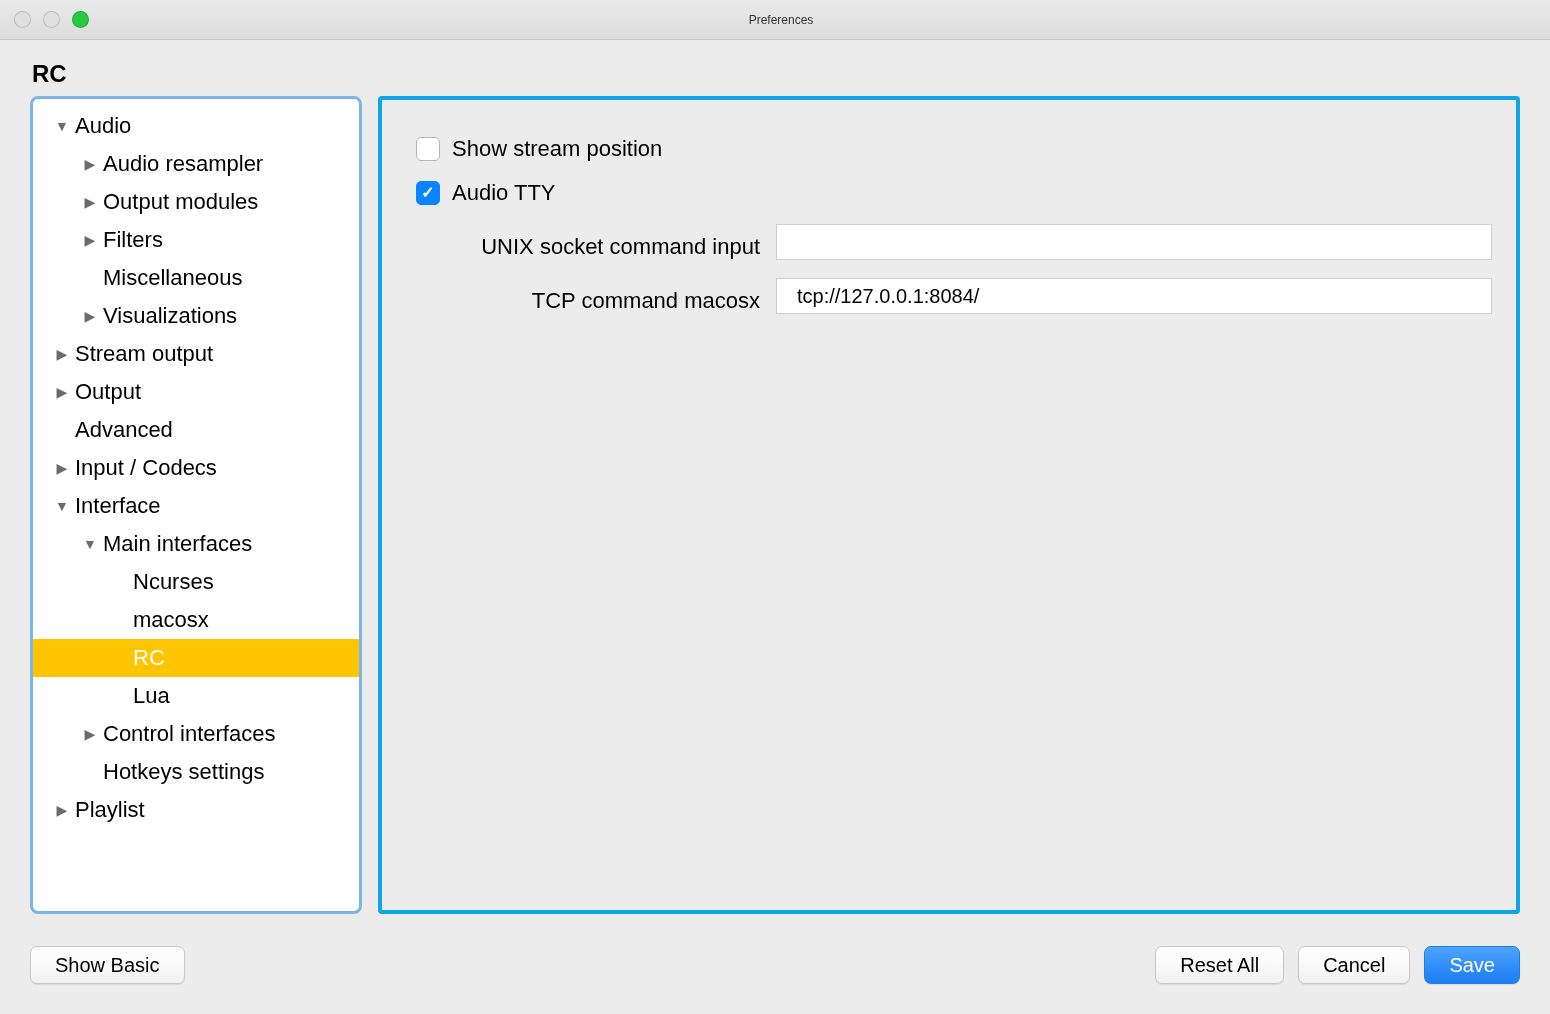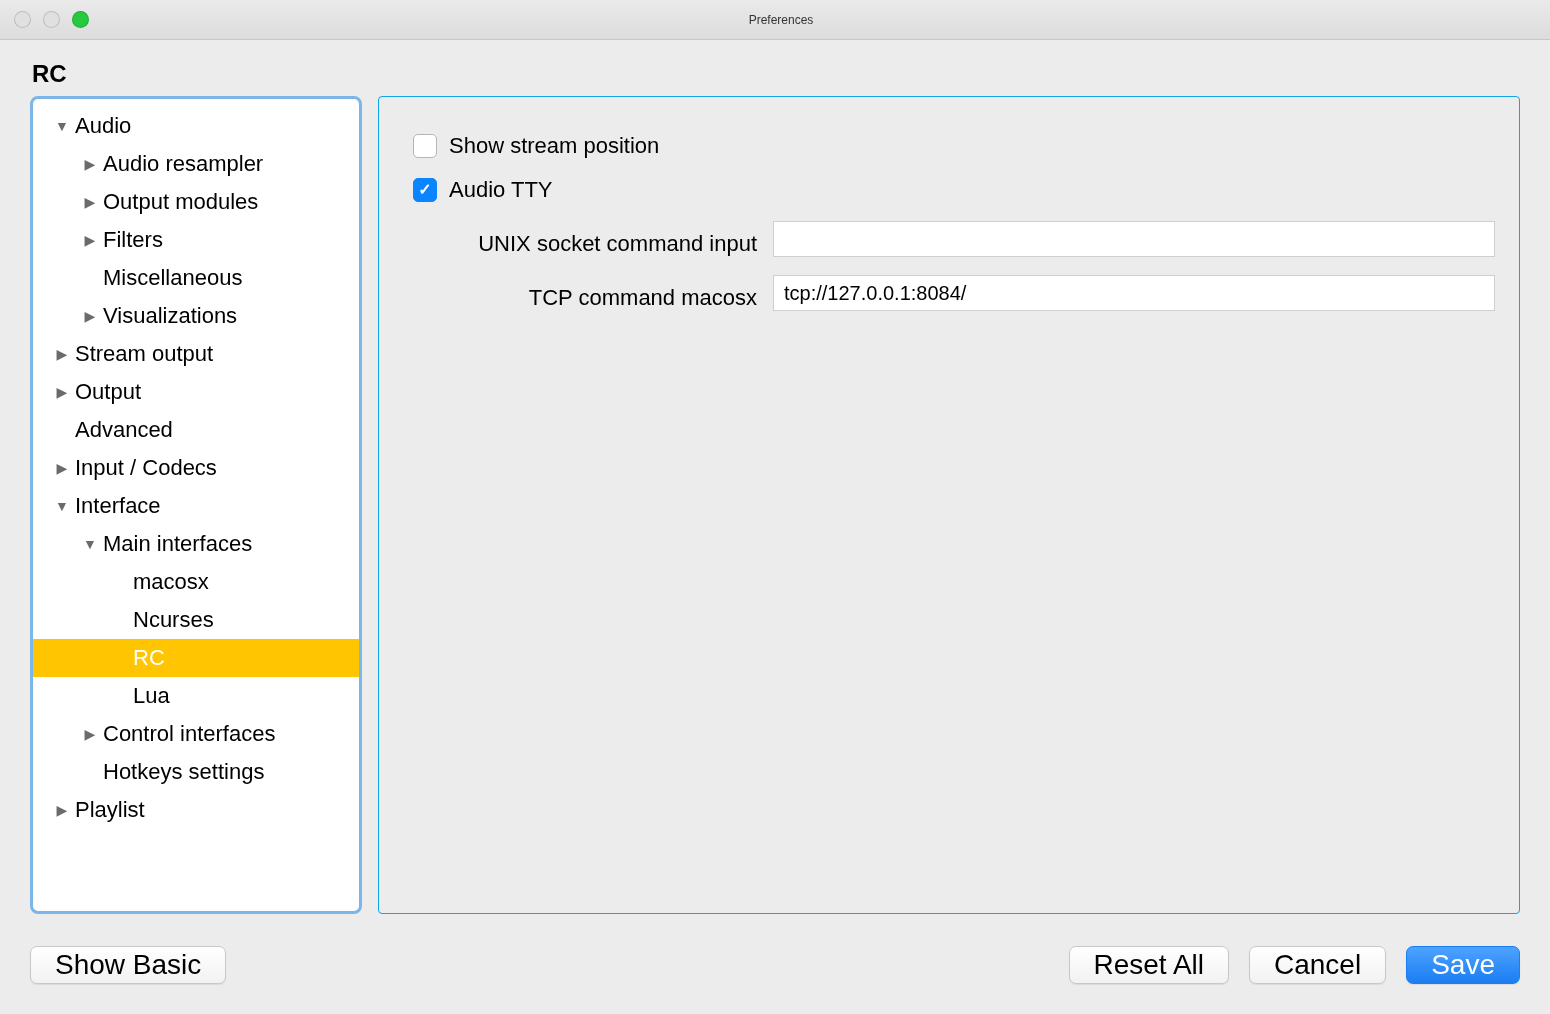--- a/index.html
+++ b/index.html
@@ -56,21 +56,21 @@
       background: #fff;
       border: 3px solid #7cb6e8;
       border-radius: 8px;
       padding: 8px 0;
       overflow-y: auto;
       position: relative;
     }
     .content-panel {
       flex: 1;
       background: #ececec;
-      border: 1px solid #0ea5e9;
+      border: 4px solid #0ea5e9;
       border-radius: 4px;
       padding: 36px 24px;
       position: relative;
     }
     
     .tree-row {
       display: flex;
       align-items: center;
       height: 38px;
       font-size: 22px;
@@ -134,37 +134,37 @@
       width: 360px;
       text-align: right;
       padding-right: 16px;
     }
     .text-input {
       flex: 1;
       height: 36px;
       border: 1px solid #cfcfcf;
       background: #fff;
       font-size: 20px;
-      padding: 0 10px;
+      padding: 0 20px;
       border-radius: 0;
       color: #000;
     }
     
     .footer {
       display: flex;
       justify-content: space-between;
       align-items: center;
       padding: 12px 30px 30px 30px;
     }
-    .footer-right { display: flex; gap: 20px; }
+    .footer-right { display: flex; gap: 14px; }
     .btn {
       height: 38px;
       padding: 0 24px;
       border-radius: 7px;
-      font-size: 28px;
+      font-size: 20px;
       border: 1px solid #c8c8c8;
       background: linear-gradient(#ffffff, #f2f2f2);
       color: #000;
       cursor: default;
       box-shadow: 0 1px 1px rgba(0,0,0,0.08);
     }
     .btn.primary {
       background: linear-gradient(#4ea3ff, #1a7df1);
       border: 1px solid #1a7df1;
       color: #fff;
@@ -230,25 +230,25 @@
     <div class="tree-row">
       <span class="disclosure">▼</span>
       <span class="label-text">Interface</span>
     </div>
     <div class="tree-row level-1">
       <span class="disclosure">▼</span>
       <span class="label-text">Main interfaces</span>
     </div>
     <div class="tree-row level-2">
       <span class="no-disclosure-spacer"></span>
+      <span class="label-text">Ncurses</span>
+    </div>
+    <div class="tree-row level-2">
+      <span class="no-disclosure-spacer"></span>
       <span class="label-text">macosx</span>
-    </div>
-    <div class="tree-row level-2">
-      <span class="no-disclosure-spacer"></span>
-      <span class="label-text">Ncurses</span>
     </div>
     <div class="tree-row level-2 selected">
       <span class="no-disclosure-spacer"></span>
       <span class="label-text">RC</span>
     </div>
     <div class="tree-row level-2">
       <span class="no-disclosure-spacer"></span>
       <span class="label-text">Lua</span>
     </div>
     <div class="tree-row level-1">

